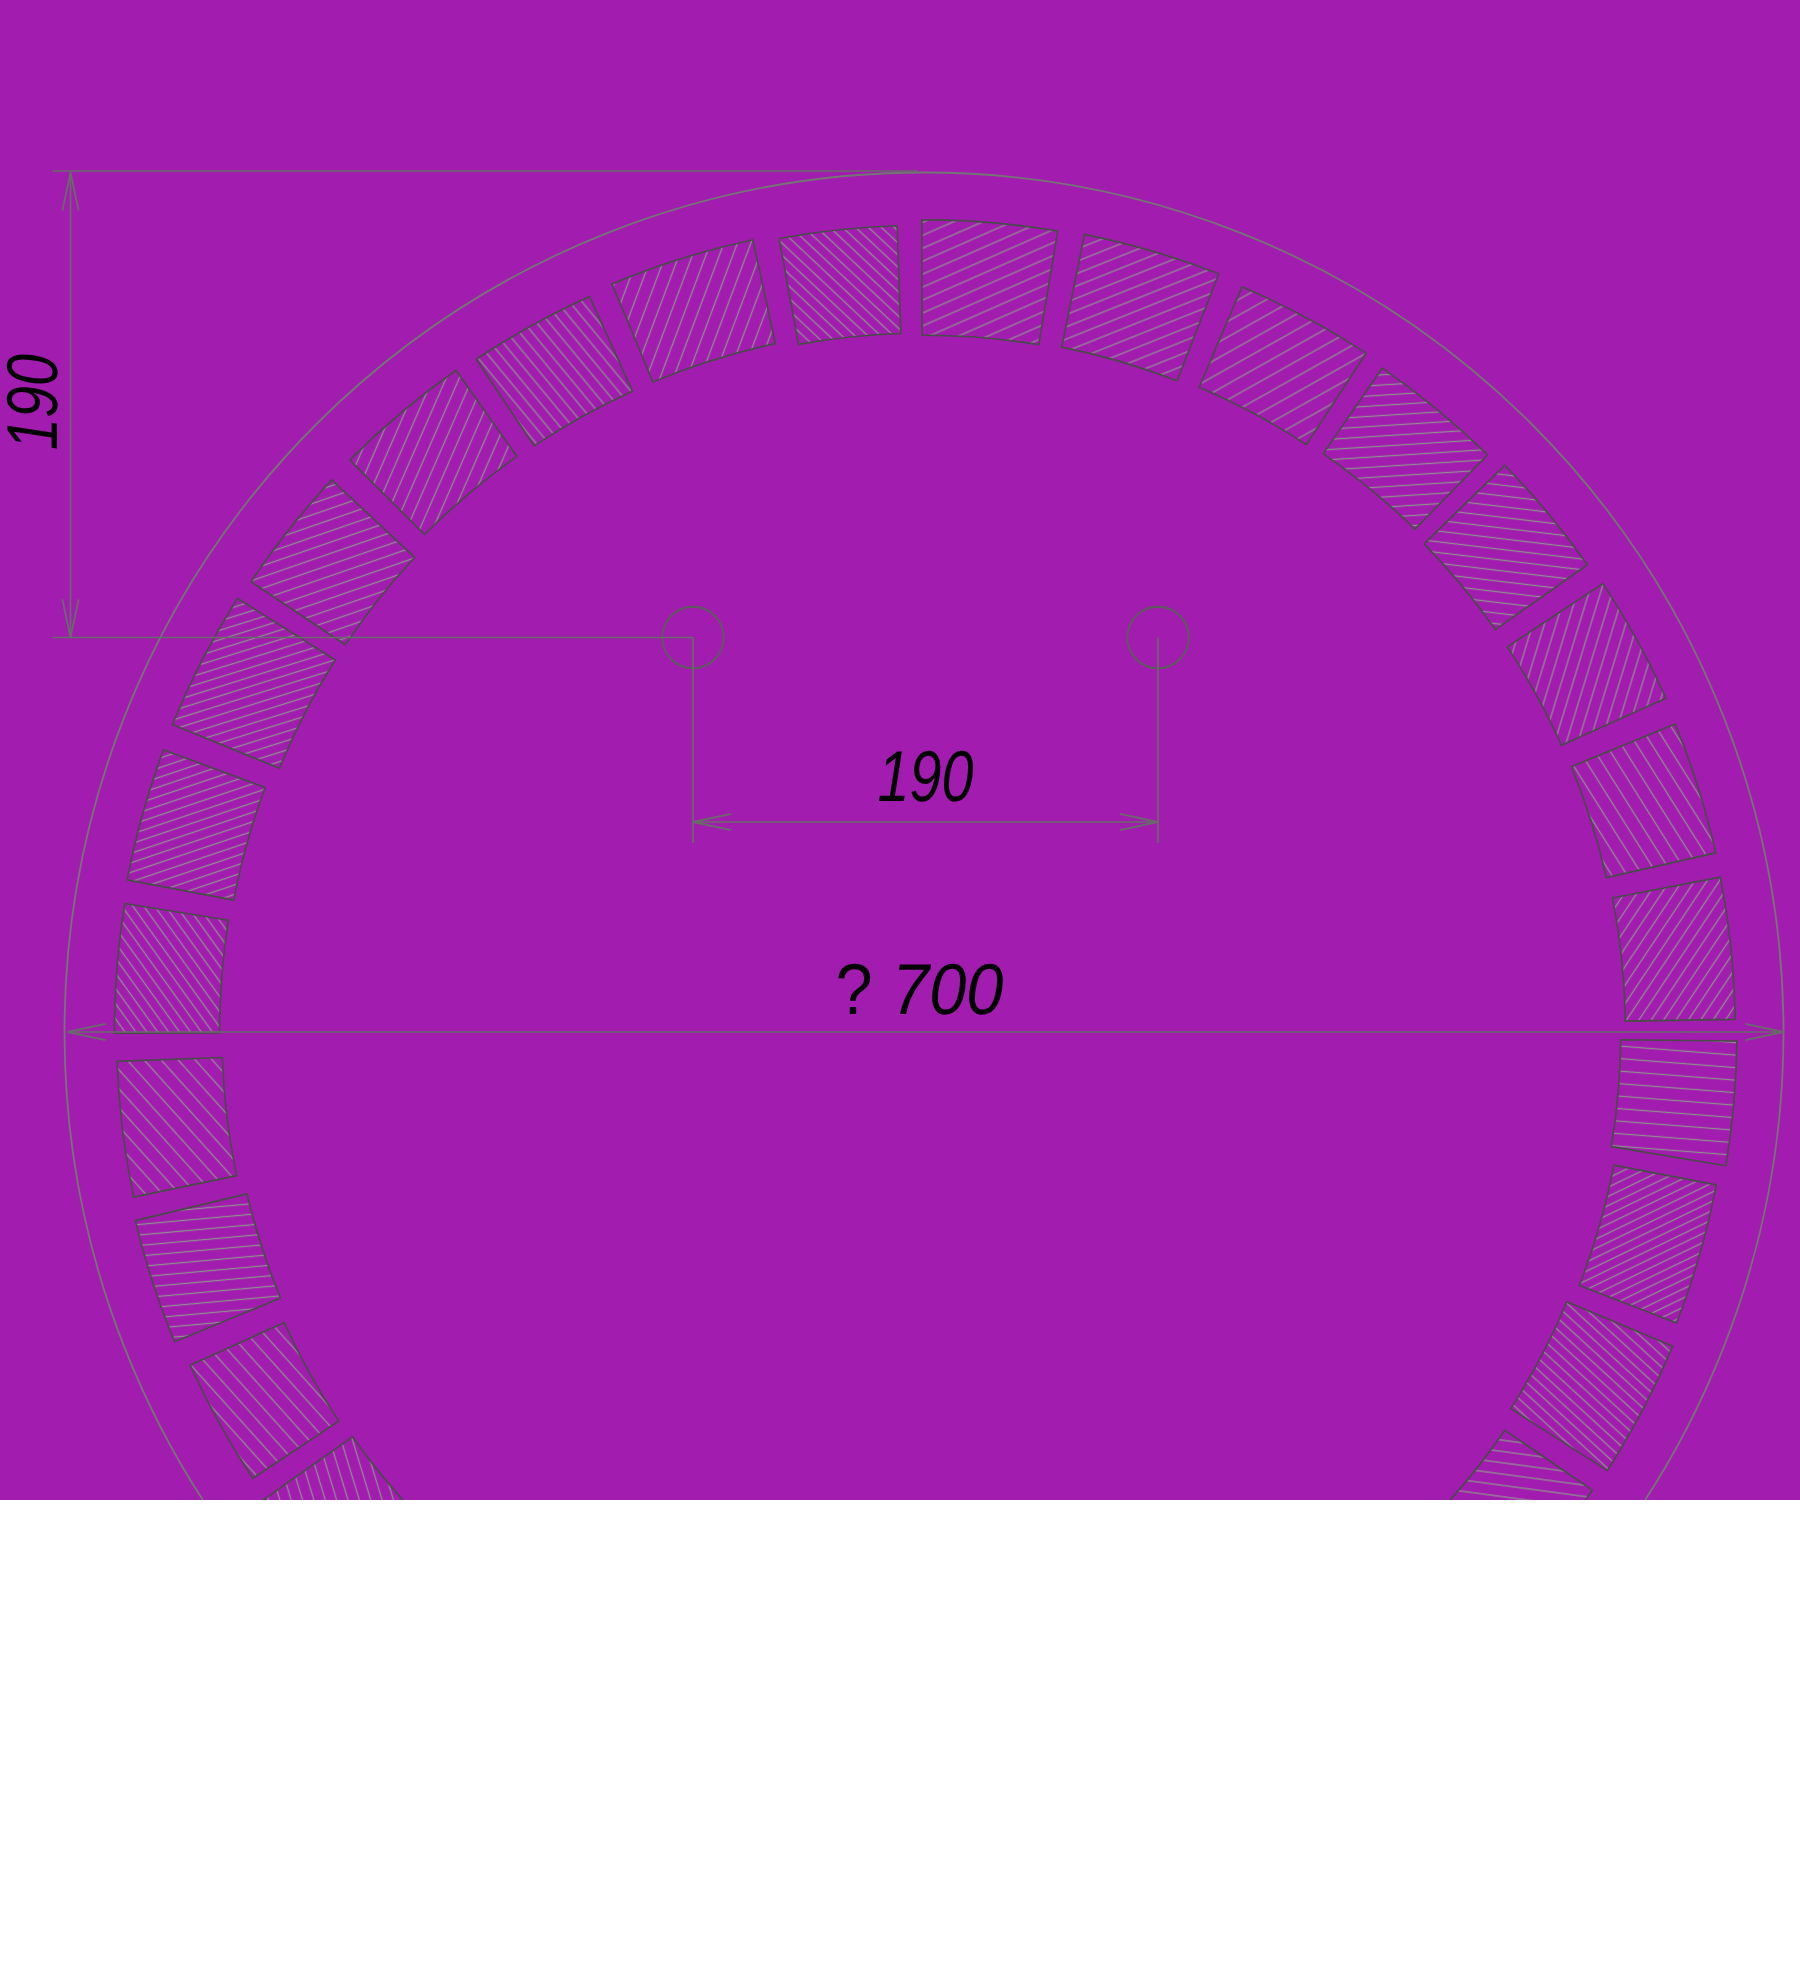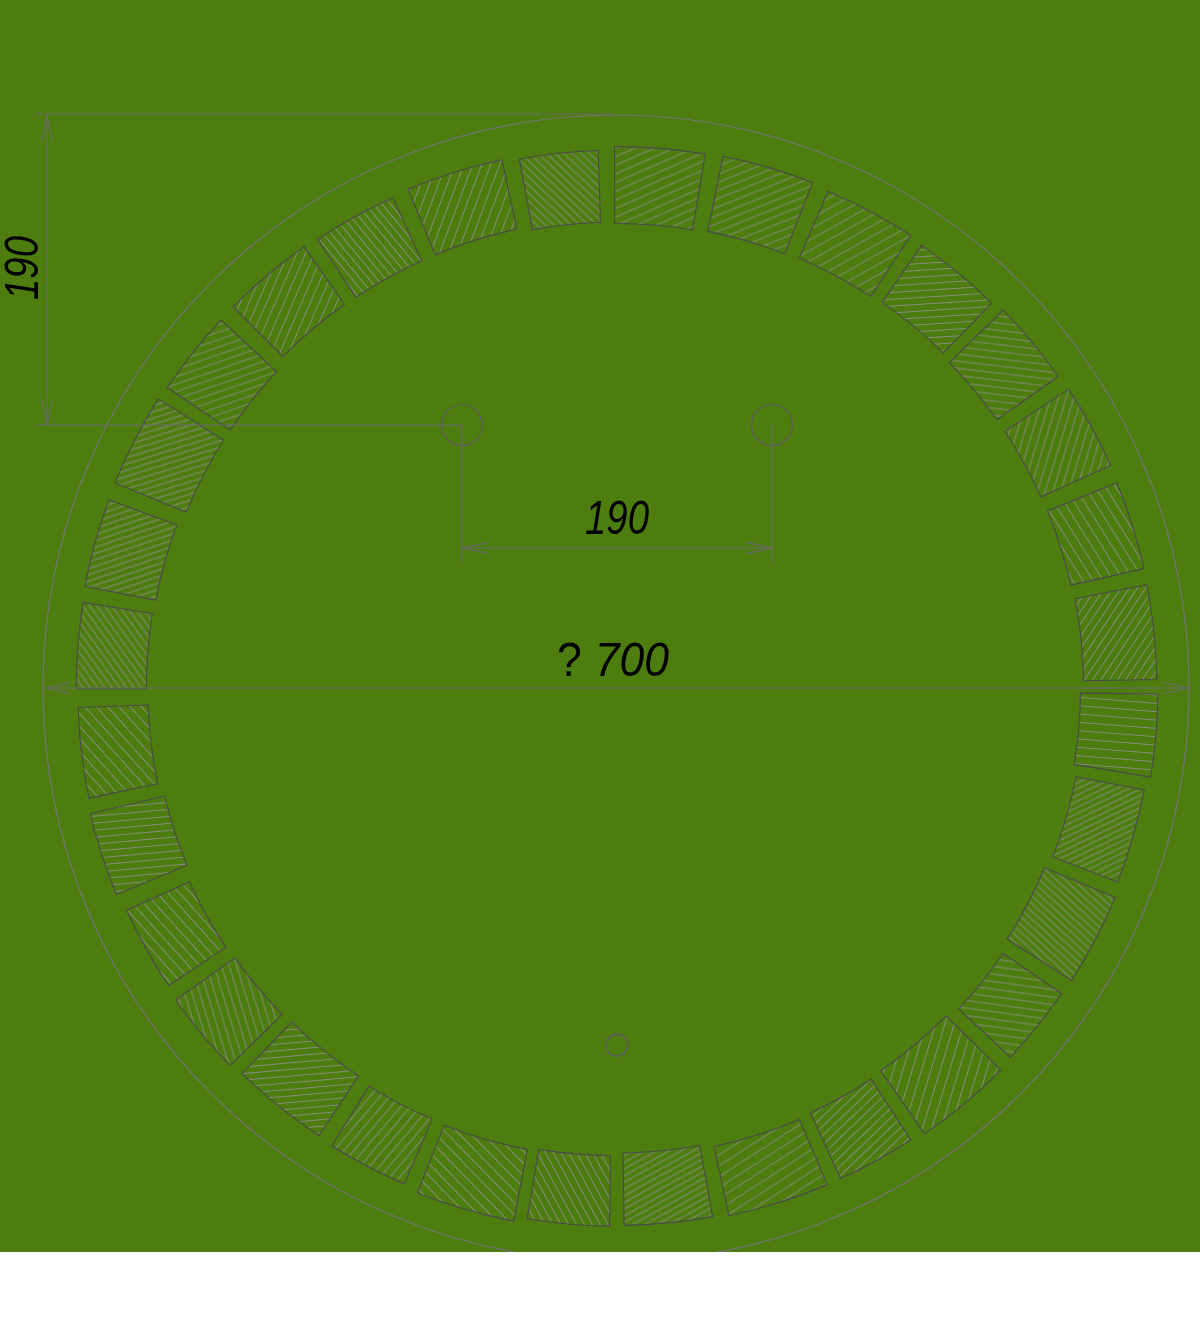--- a/index.html
+++ b/index.html
@@ -1,16 +1,16 @@
 <!DOCTYPE html>
 <html><head>
 <meta charset="utf-8">
 <style>
   html,body{margin:0;padding:0;background:#ffffff;}
-  .stage{width:1200px;height:1252px;background:#4d7c0f;position:relative;overflow:hidden;}
+  .stage{width:1200px;height:1000px;background:#a21caf;position:relative;overflow:hidden;}
   svg{display:block;}
   text{font-family:"Liberation Sans","DejaVu Sans",sans-serif;}
 </style>
 </head>
 <body>
 
 <div class="stage">
   <svg id="cad" width="1200" height="1317" viewBox="0 0 1200 1317" xmlns="http://www.w3.org/2000/svg">
       <defs>
         <pattern id="hp0" width="10" height="5.89" patternUnits="userSpaceOnUse" patternTransform="rotate(43.18)">

